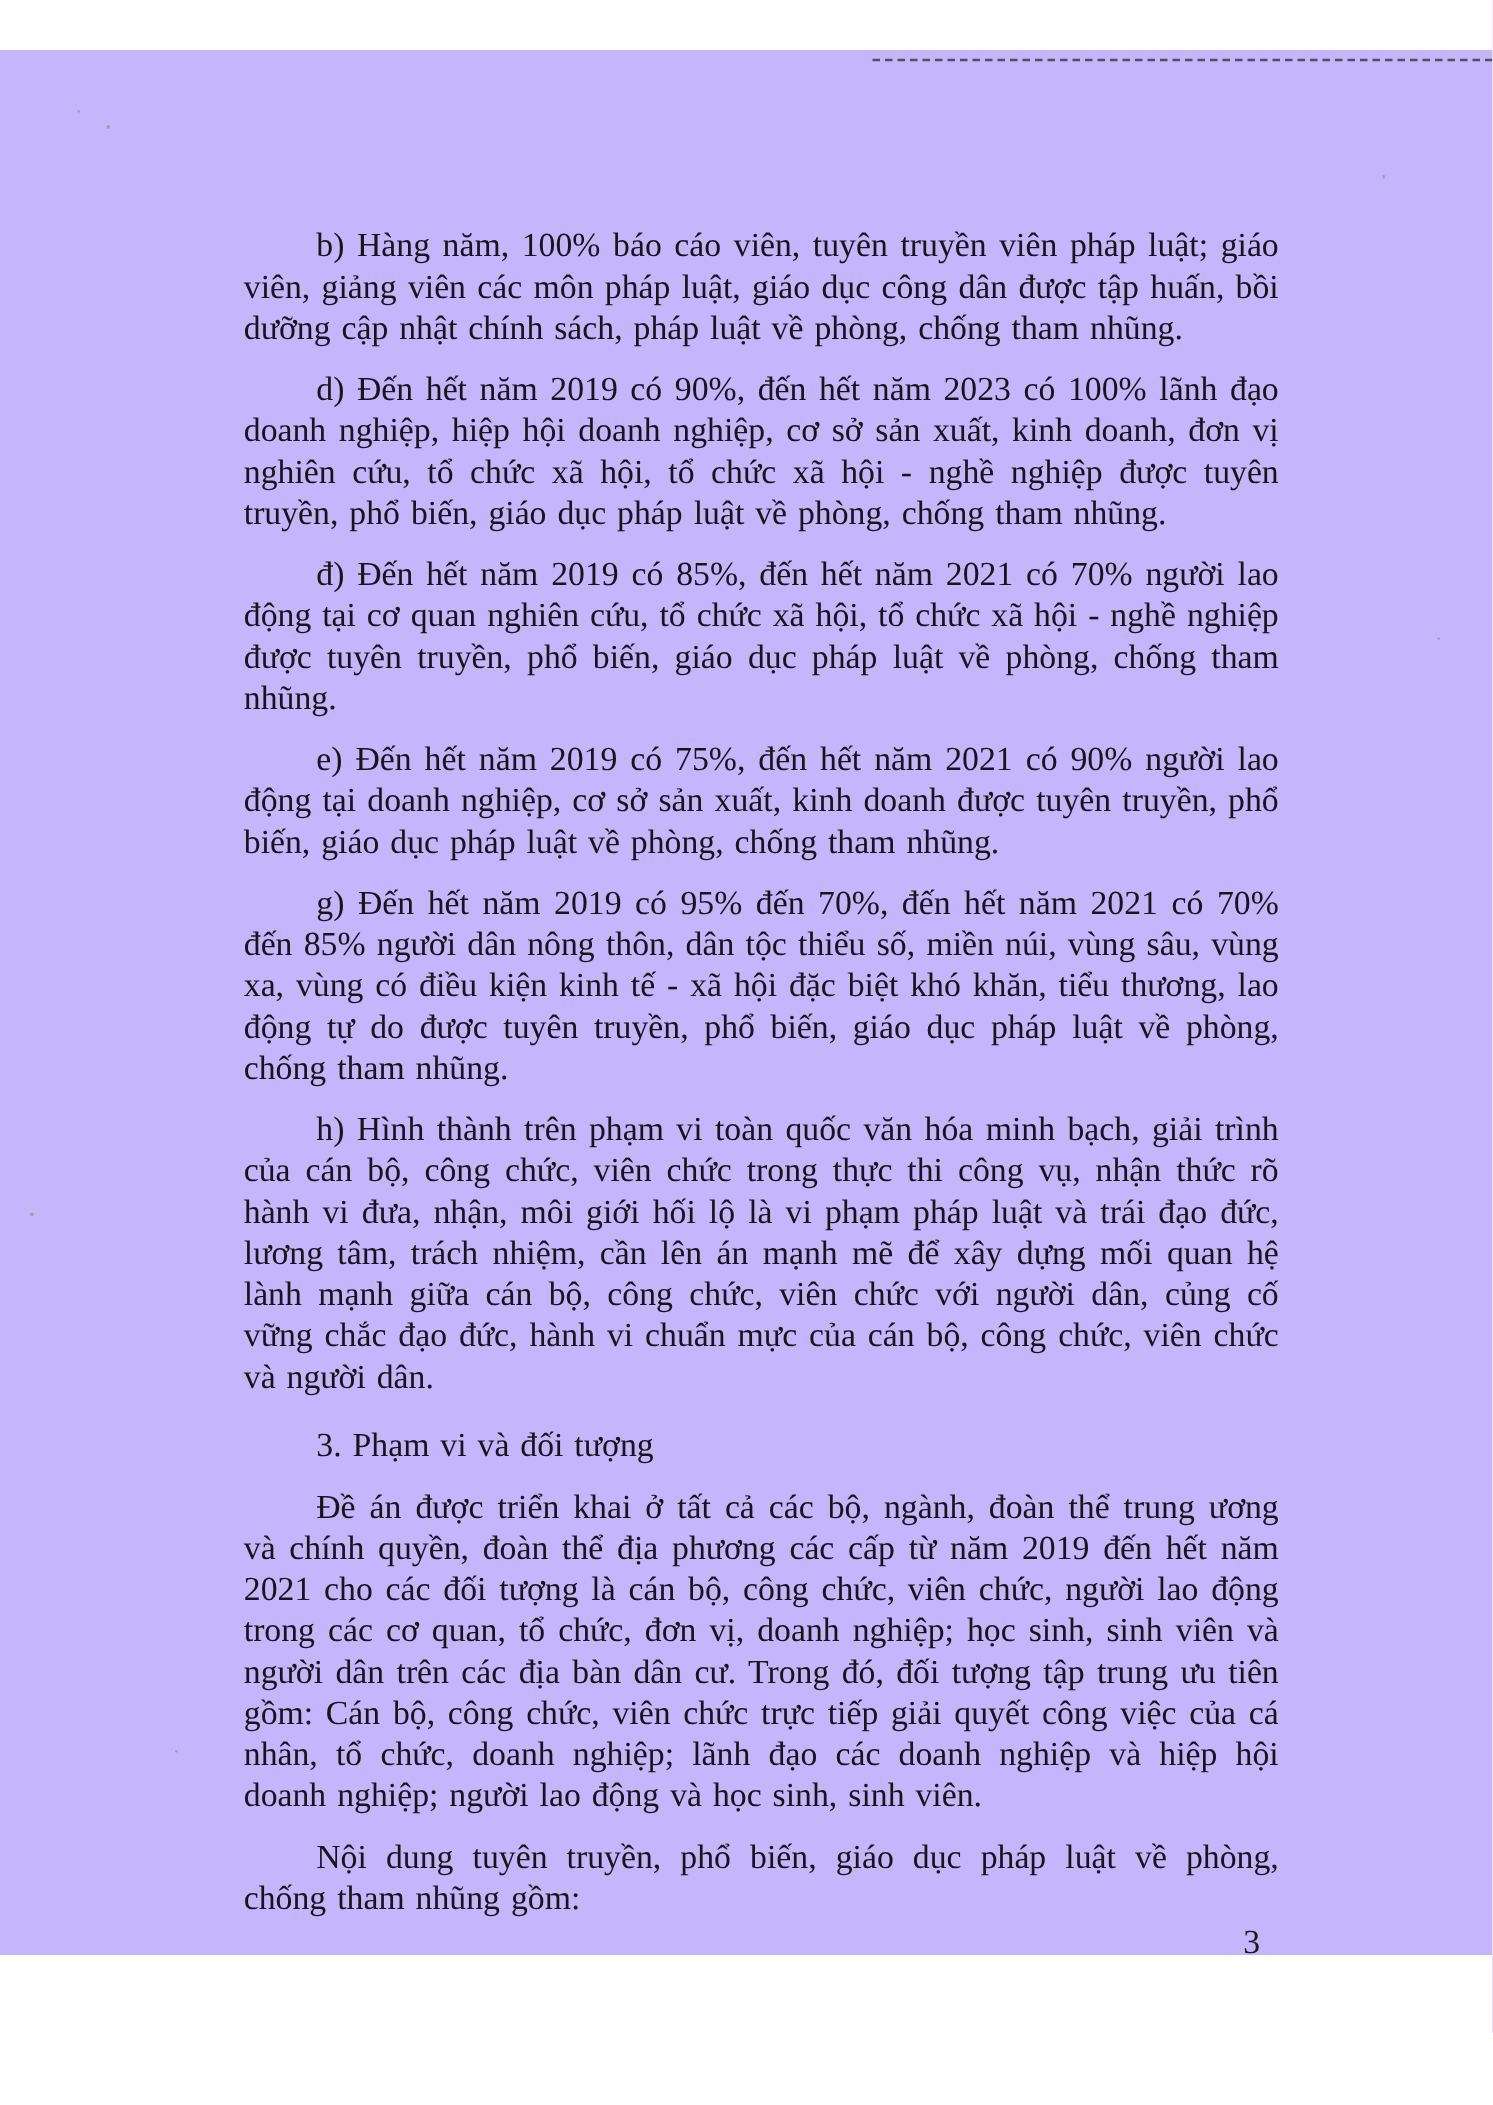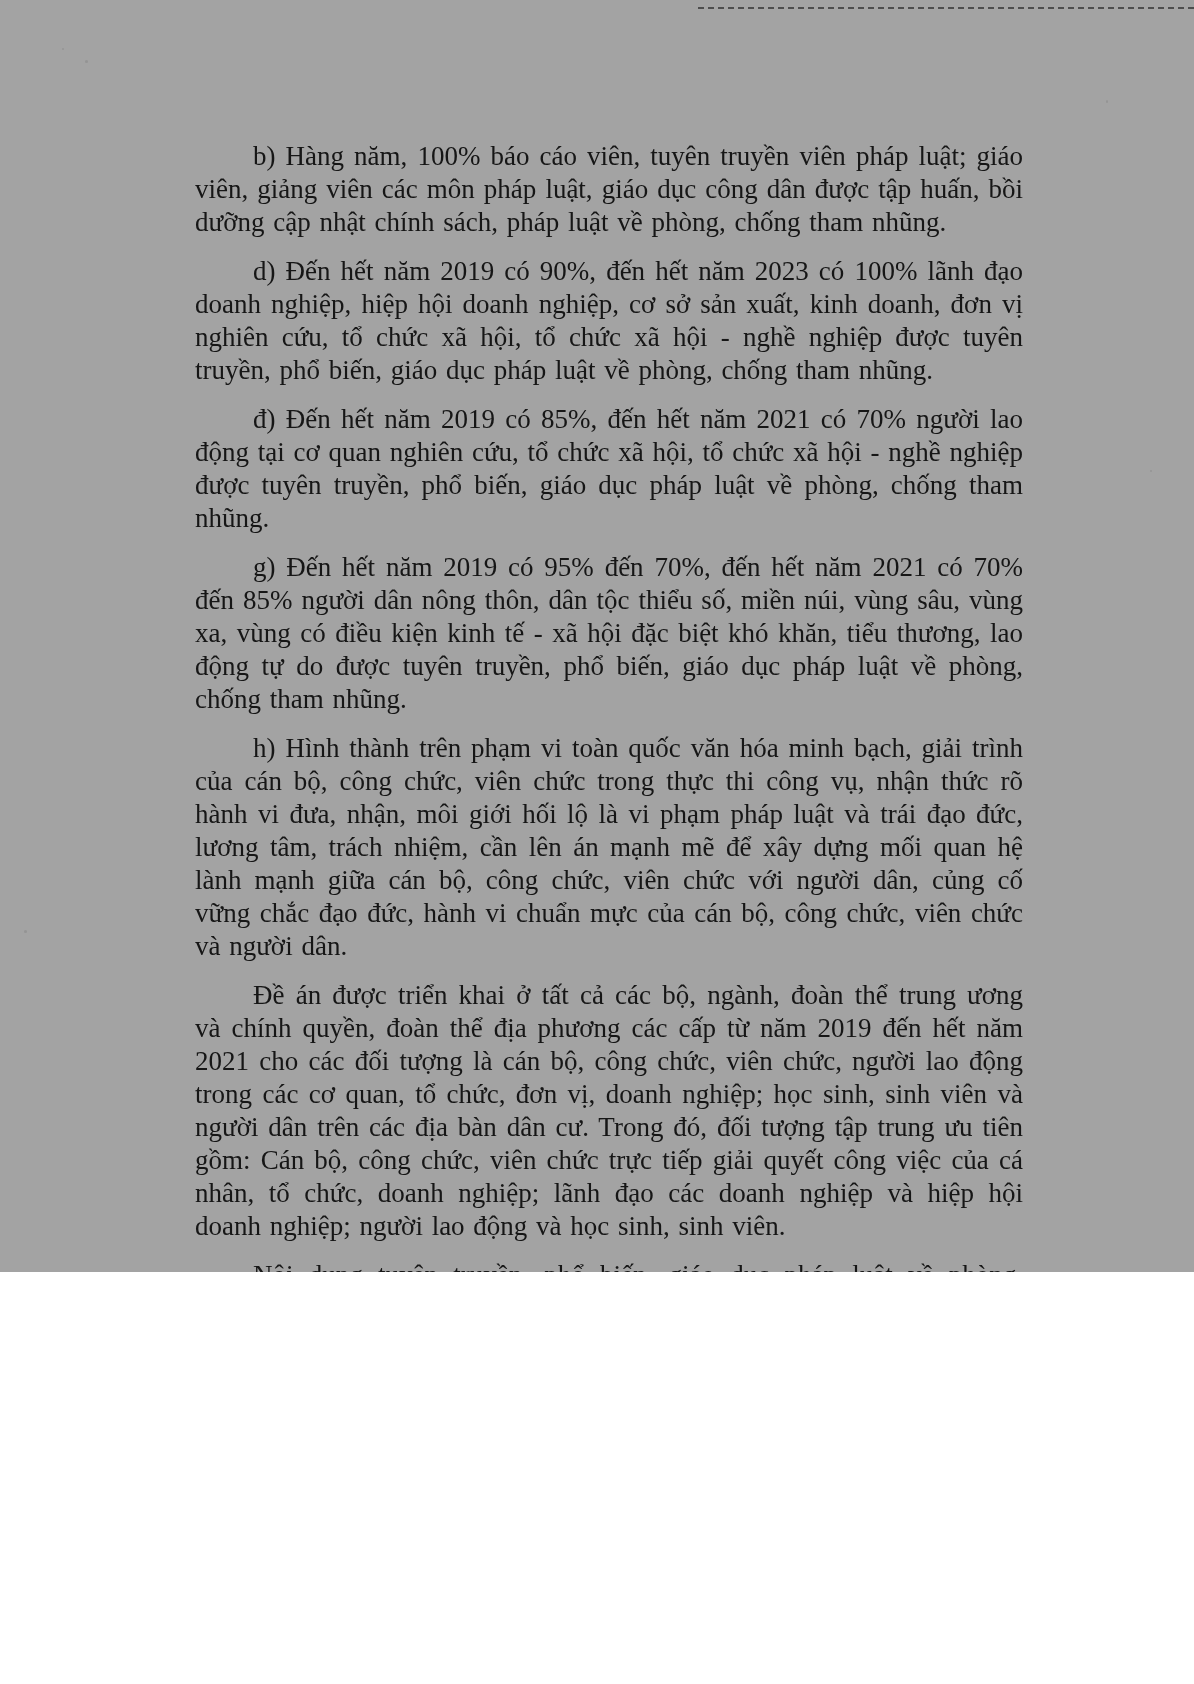--- a/index.html
+++ b/index.html
@@ -3,25 +3,26 @@
 <meta charset="utf-8">
 <style>
   html, body {
     margin: 0;
     padding: 0;
     background: #ffffff;
   }
   .page {
     position: relative;
     width: 1194px;
-    height: 1272px;
-    background: #a3a3a3;
+    height: 1524px;
+    background: #c4b5fd;
     overflow: hidden;
     font-family: "Liberation Serif", "DejaVu Serif", serif;
     color: #161616;
+    margin-top: 40px;
   }
   .scan-dash {
     position: absolute;
     top: 7px;
     left: 698px;
     width: 496px;
     height: 0;
     border-top: 2px dashed #3f3f3f;
     opacity: 0.85;
   }
@@ -87,25 +88,27 @@
   <div class="speck s6"></div>
 
   <div class="content">
     <p>b) Hàng năm, 100% báo cáo viên, tuyên truyền viên pháp luật; giáo viên, giảng viên các môn pháp luật, giáo dục công dân được tập huấn, bồi dưỡng cập nhật chính sách, pháp luật về phòng, chống tham nhũng.</p>
 
 
     <p>d) Đến hết năm 2019 có 90%, đến hết năm 2023 có 100% lãnh đạo doanh nghiệp, hiệp hội doanh nghiệp, cơ sở sản xuất, kinh doanh, đơn vị nghiên cứu, tổ chức xã hội, tổ chức xã hội - nghề nghiệp được tuyên truyền, phổ biến, giáo dục pháp luật về phòng, chống tham nhũng.</p>
 
     <p>đ) Đến hết năm 2019 có 85%, đến hết năm 2021 có 70% người lao động tại cơ quan nghiên cứu, tổ chức xã hội, tổ chức xã hội - nghề nghiệp được tuyên truyền, phổ biến, giáo dục pháp luật về phòng, chống tham nhũng.</p>
 
+    <p>e) Đến hết năm 2019 có 75%, đến hết năm 2021 có 90% người lao động tại doanh nghiệp, cơ sở sản xuất, kinh doanh được tuyên truyền, phổ biến, giáo dục pháp luật về phòng, chống tham nhũng.</p>
 
     <p>g) Đến hết năm 2019 có 95% đến 70%, đến hết năm 2021 có 70% đến 85% người dân nông thôn, dân tộc thiểu số, miền núi, vùng sâu, vùng xa, vùng có điều kiện kinh tế - xã hội đặc biệt khó khăn, tiểu thương, lao động tự do được tuyên truyền, phổ biến, giáo dục pháp luật về phòng, chống tham nhũng.</p>
 
     <p>h) Hình thành trên phạm vi toàn quốc văn hóa minh bạch, giải trình của cán bộ, công chức, viên chức trong thực thi công vụ, nhận thức rõ hành vi đưa, nhận, môi giới hối lộ là vi phạm pháp luật và trái đạo đức, lương tâm, trách nhiệm, cần lên án mạnh mẽ để xây dựng mối quan hệ lành mạnh giữa cán bộ, công chức, viên chức với người dân, củng cố vững chắc đạo đức, hành vi chuẩn mực của cán bộ, công chức, viên chức và người dân.</p>
 
+    <p class="subheading">3. Phạm vi và đối tượng</p>
 
     <p>Đề án được triển khai ở tất cả các bộ, ngành, đoàn thể trung ương và chính quyền, đoàn thể địa phương các cấp từ năm 2019 đến hết năm 2021 cho các đối tượng là cán bộ, công chức, viên chức, người lao động trong các cơ quan, tổ chức, đơn vị, doanh nghiệp; học sinh, sinh viên và người dân trên các địa bàn dân cư. Trong đó, đối tượng tập trung ưu tiên gồm: Cán bộ, công chức, viên chức trực tiếp giải quyết công việc của cá nhân, tổ chức, doanh nghiệp; lãnh đạo các doanh nghiệp và hiệp hội doanh nghiệp; người lao động và học sinh, sinh viên.</p>
 
 
     <p>Nội dung tuyên truyền, phổ biến, giáo dục pháp luật về phòng, chống tham nhũng gồm:</p>
   </div>
 
   <div class="page-number">3</div>
 
 </div>

